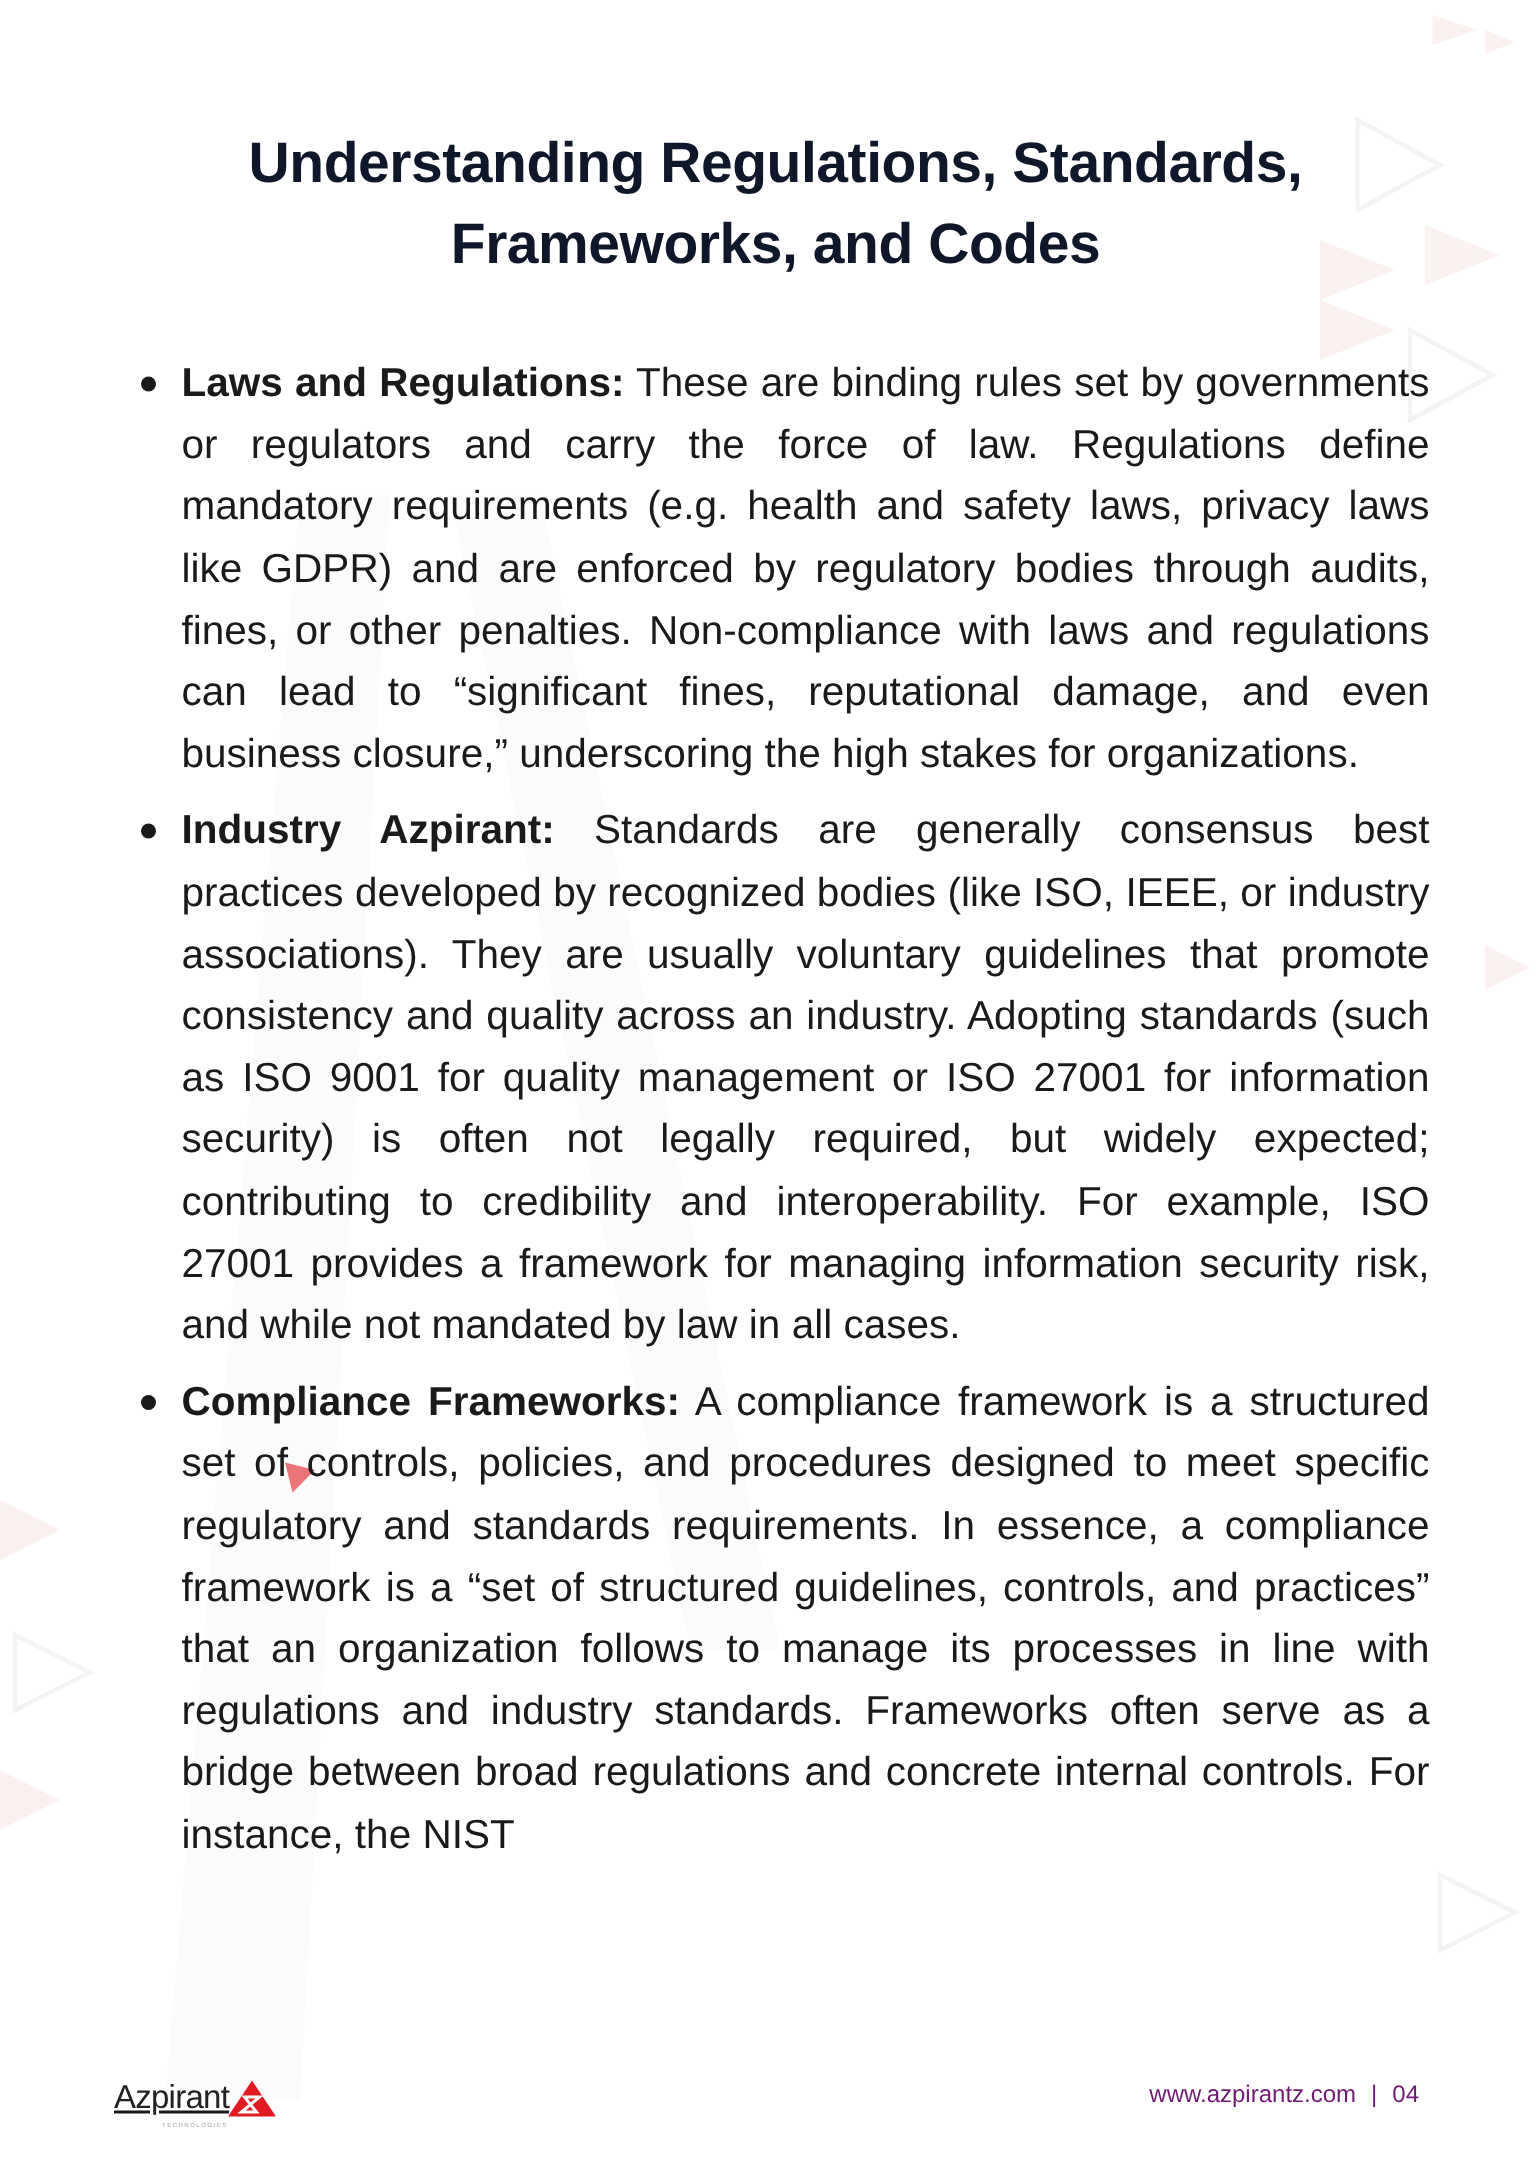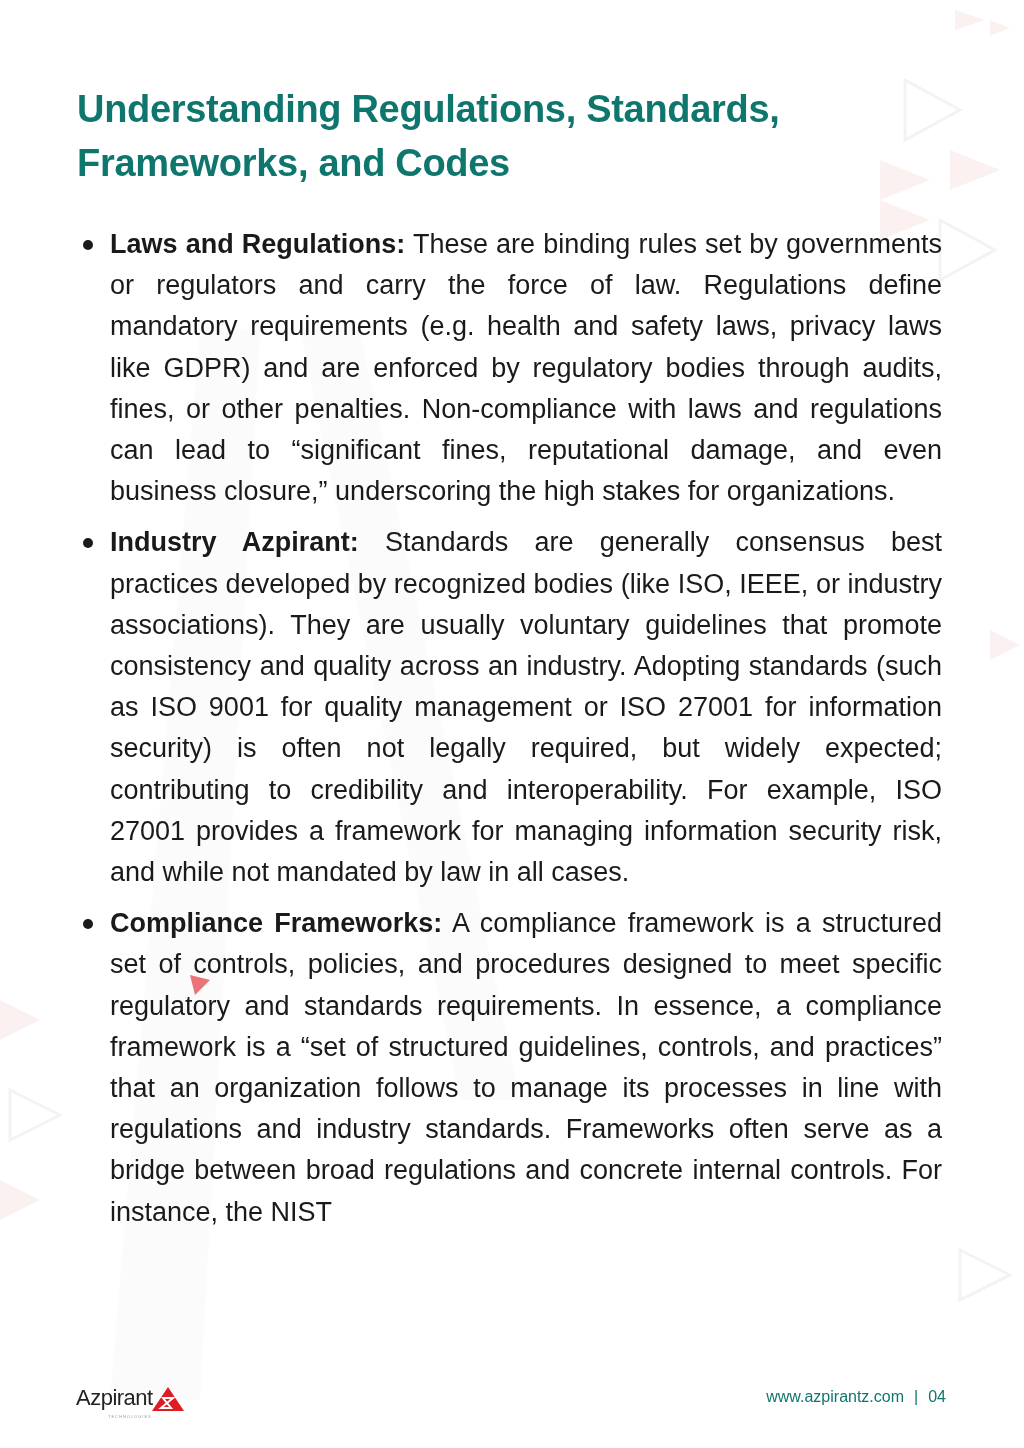--- a/index.html
+++ b/index.html
@@ -6,44 +6,45 @@
   body {
     width: 1024px; height: 1448px; position: relative; overflow: hidden;
     background: #ffffff;
     font-family: "Liberation Sans", sans-serif;
     color: #1a1a1a;
   }
   .bg-deco { position: absolute; inset: 0; pointer-events: none; z-index: 0; }
   .page-title {
     position: absolute; left: 77px; top: 82px; width: 880px;
     margin: 0;
-    color: #0f766e; font-family: "Liberation Sans", sans-serif;
+    color: #0f172a; font-family: "Liberation Sans", sans-serif;
     font-weight: 700; font-size: 38px; line-height: 54px; letter-spacing: -0.3px;
     z-index: 1;
+    text-align: center;
   }
   .bullets {
     position: absolute; left: 80px; top: 224px; width: 862px;
-    margin: 0; padding: 0; list-style: none; z-index: 1;
+    margin: 11px; padding: 0; list-style: none; z-index: 1;
   }
   .bullet {
     position: relative; padding-left: 30px; margin-bottom: 10px;
     font-size: 27px; line-height: 41.2px;
     text-align: justify;
   }
   .bullet-dot {
     position: absolute; left: 3px; top: 16px; width: 10px; height: 10px;
     border-radius: 50%; background: #1a1a1a;
   }
   .bullet-term { font-weight: 700; }
   .footer { position: absolute; left: 0; top: 1380px; width: 1024px; height: 50px; z-index: 1; }
-  .logo { position: absolute; left: 76px; top: 4px; display: flex; align-items: flex-end; }
+  .logo { position: absolute; left: 76px; top: 4px; display: flex; align-items: flex-end; text-decoration: underline; }
   .logo-text { font-size: 22px; color: #222; letter-spacing: -0.5px; line-height: 28px; }
   .logo-sub { position: absolute; left: 32px; top: 30px; font-size: 4px; color: #999; letter-spacing: 1px; }
   .logo-mark { width: 34px; height: 26px; margin-left: -2px; }
-  .footer-right { position: absolute; right: 78px; top: 8px; font-size: 16px; color: #0f766e; }
+  .footer-right { position: absolute; right: 78px; top: 8px; font-size: 16px; color: #701a75; }
   .footer-sep { margin: 0 10px; }
 </style>
 </head>
 <body>
 
 <svg class="bg-deco" width="1024" height="1448" viewBox="0 0 1024 1448">
   <g fill="#fbeeee" opacity="0.8">
     <polygon points="955,10 985,20 955,30"></polygon>
     <polygon points="990,20 1010,28 990,36"></polygon>
     <polygon points="880,160 930,180 880,200"></polygon>

